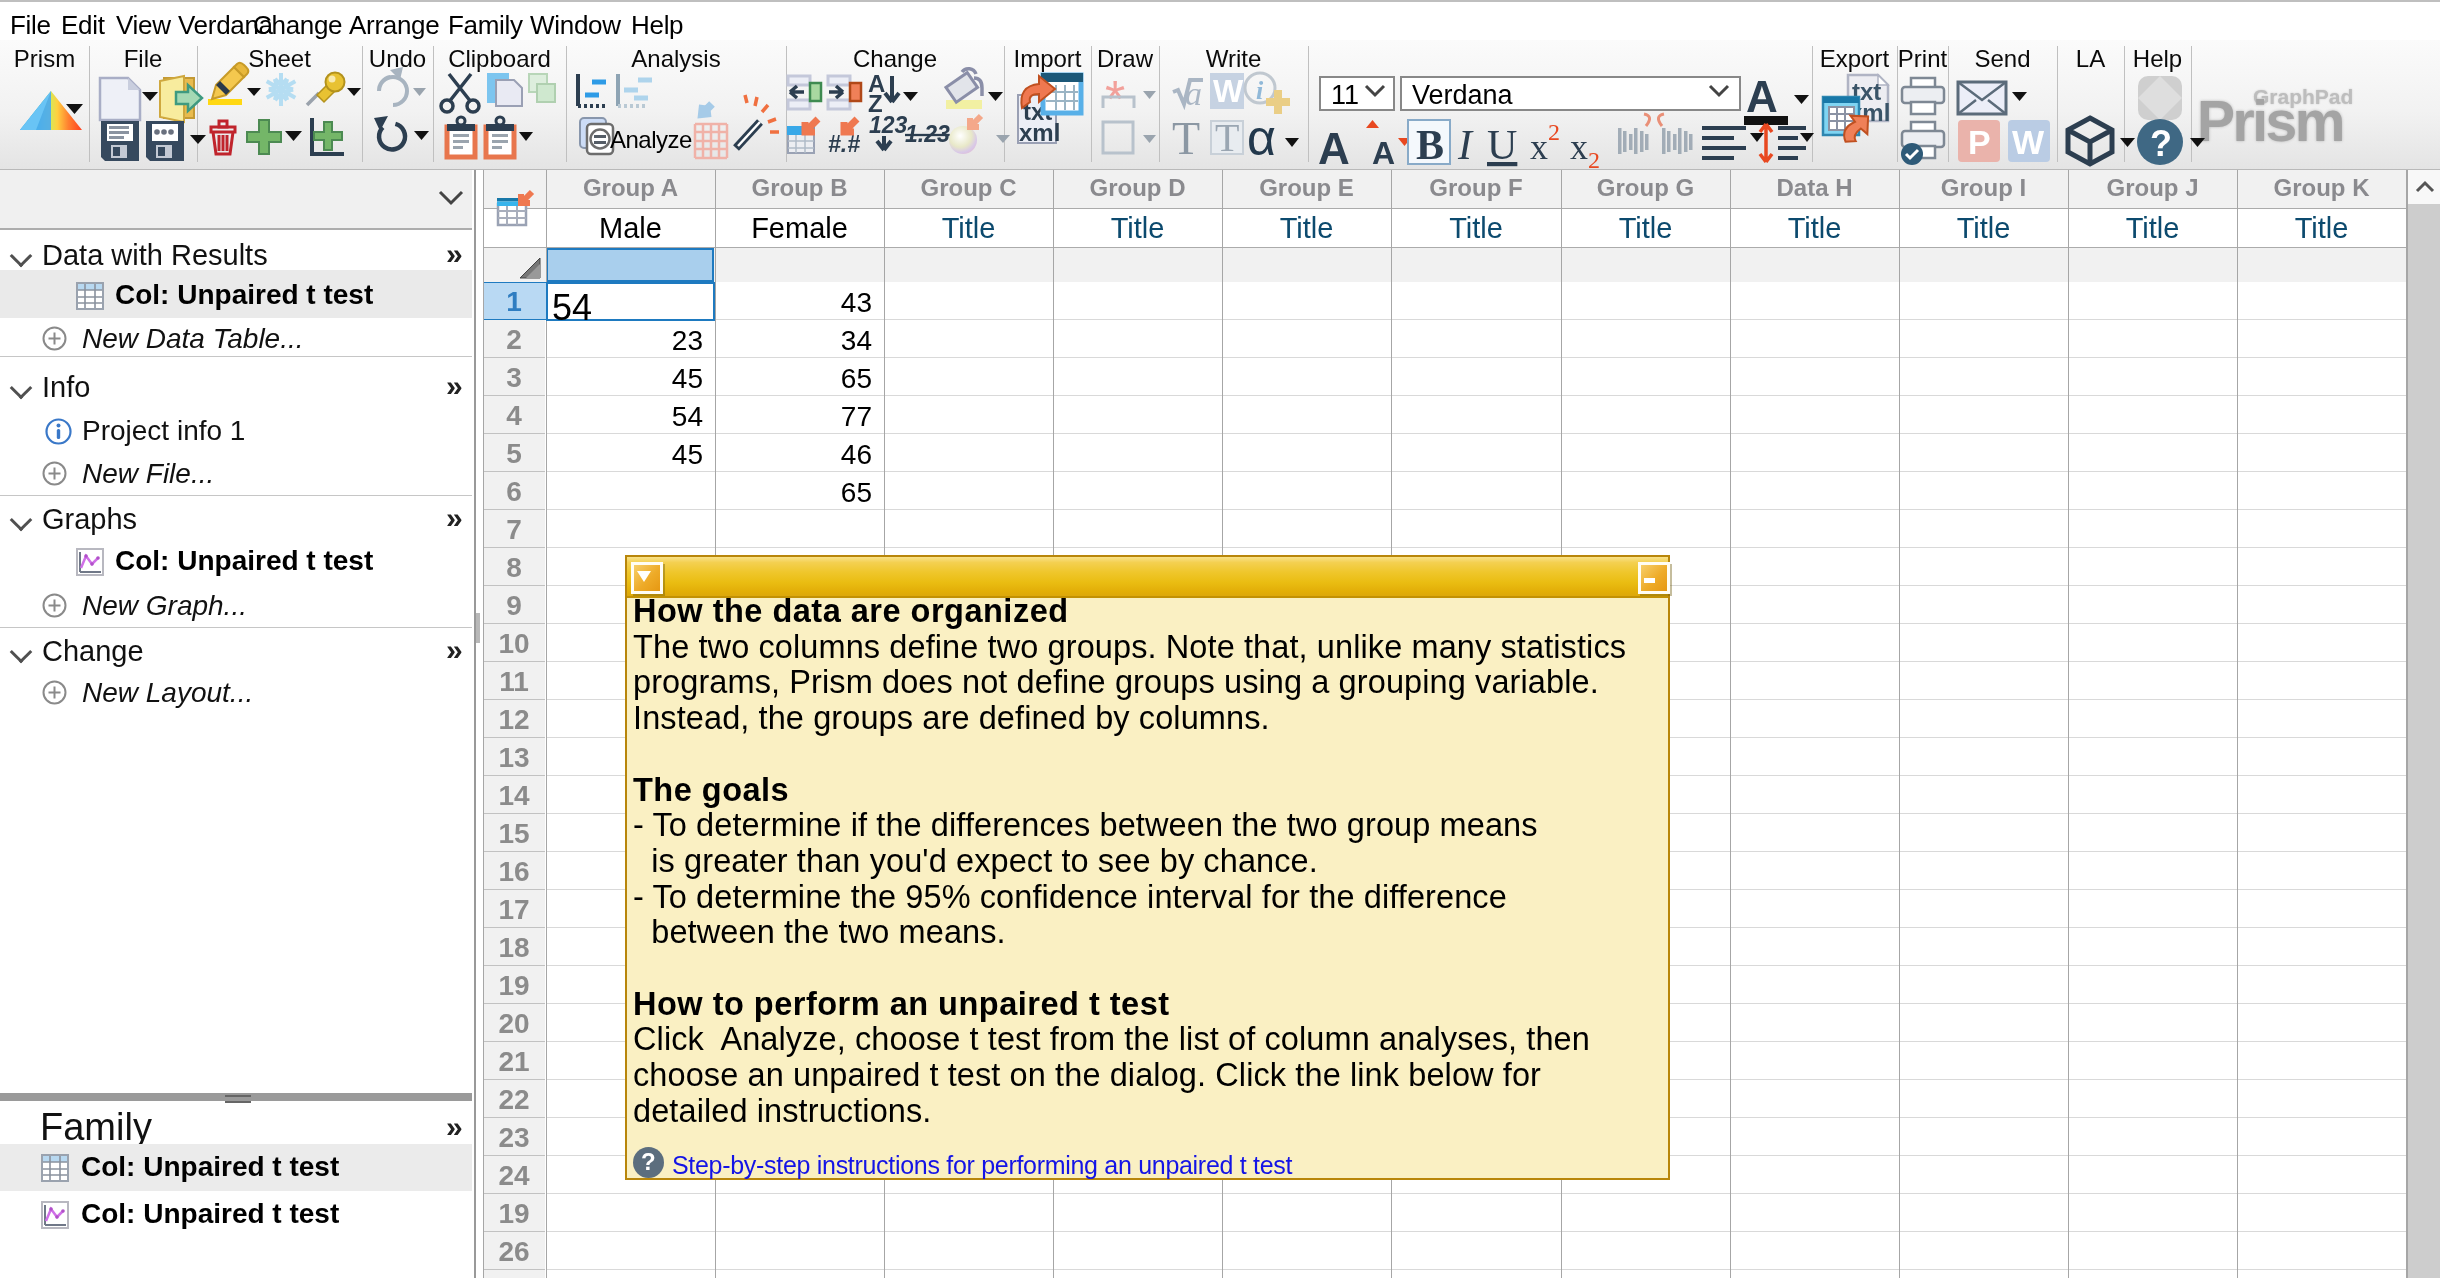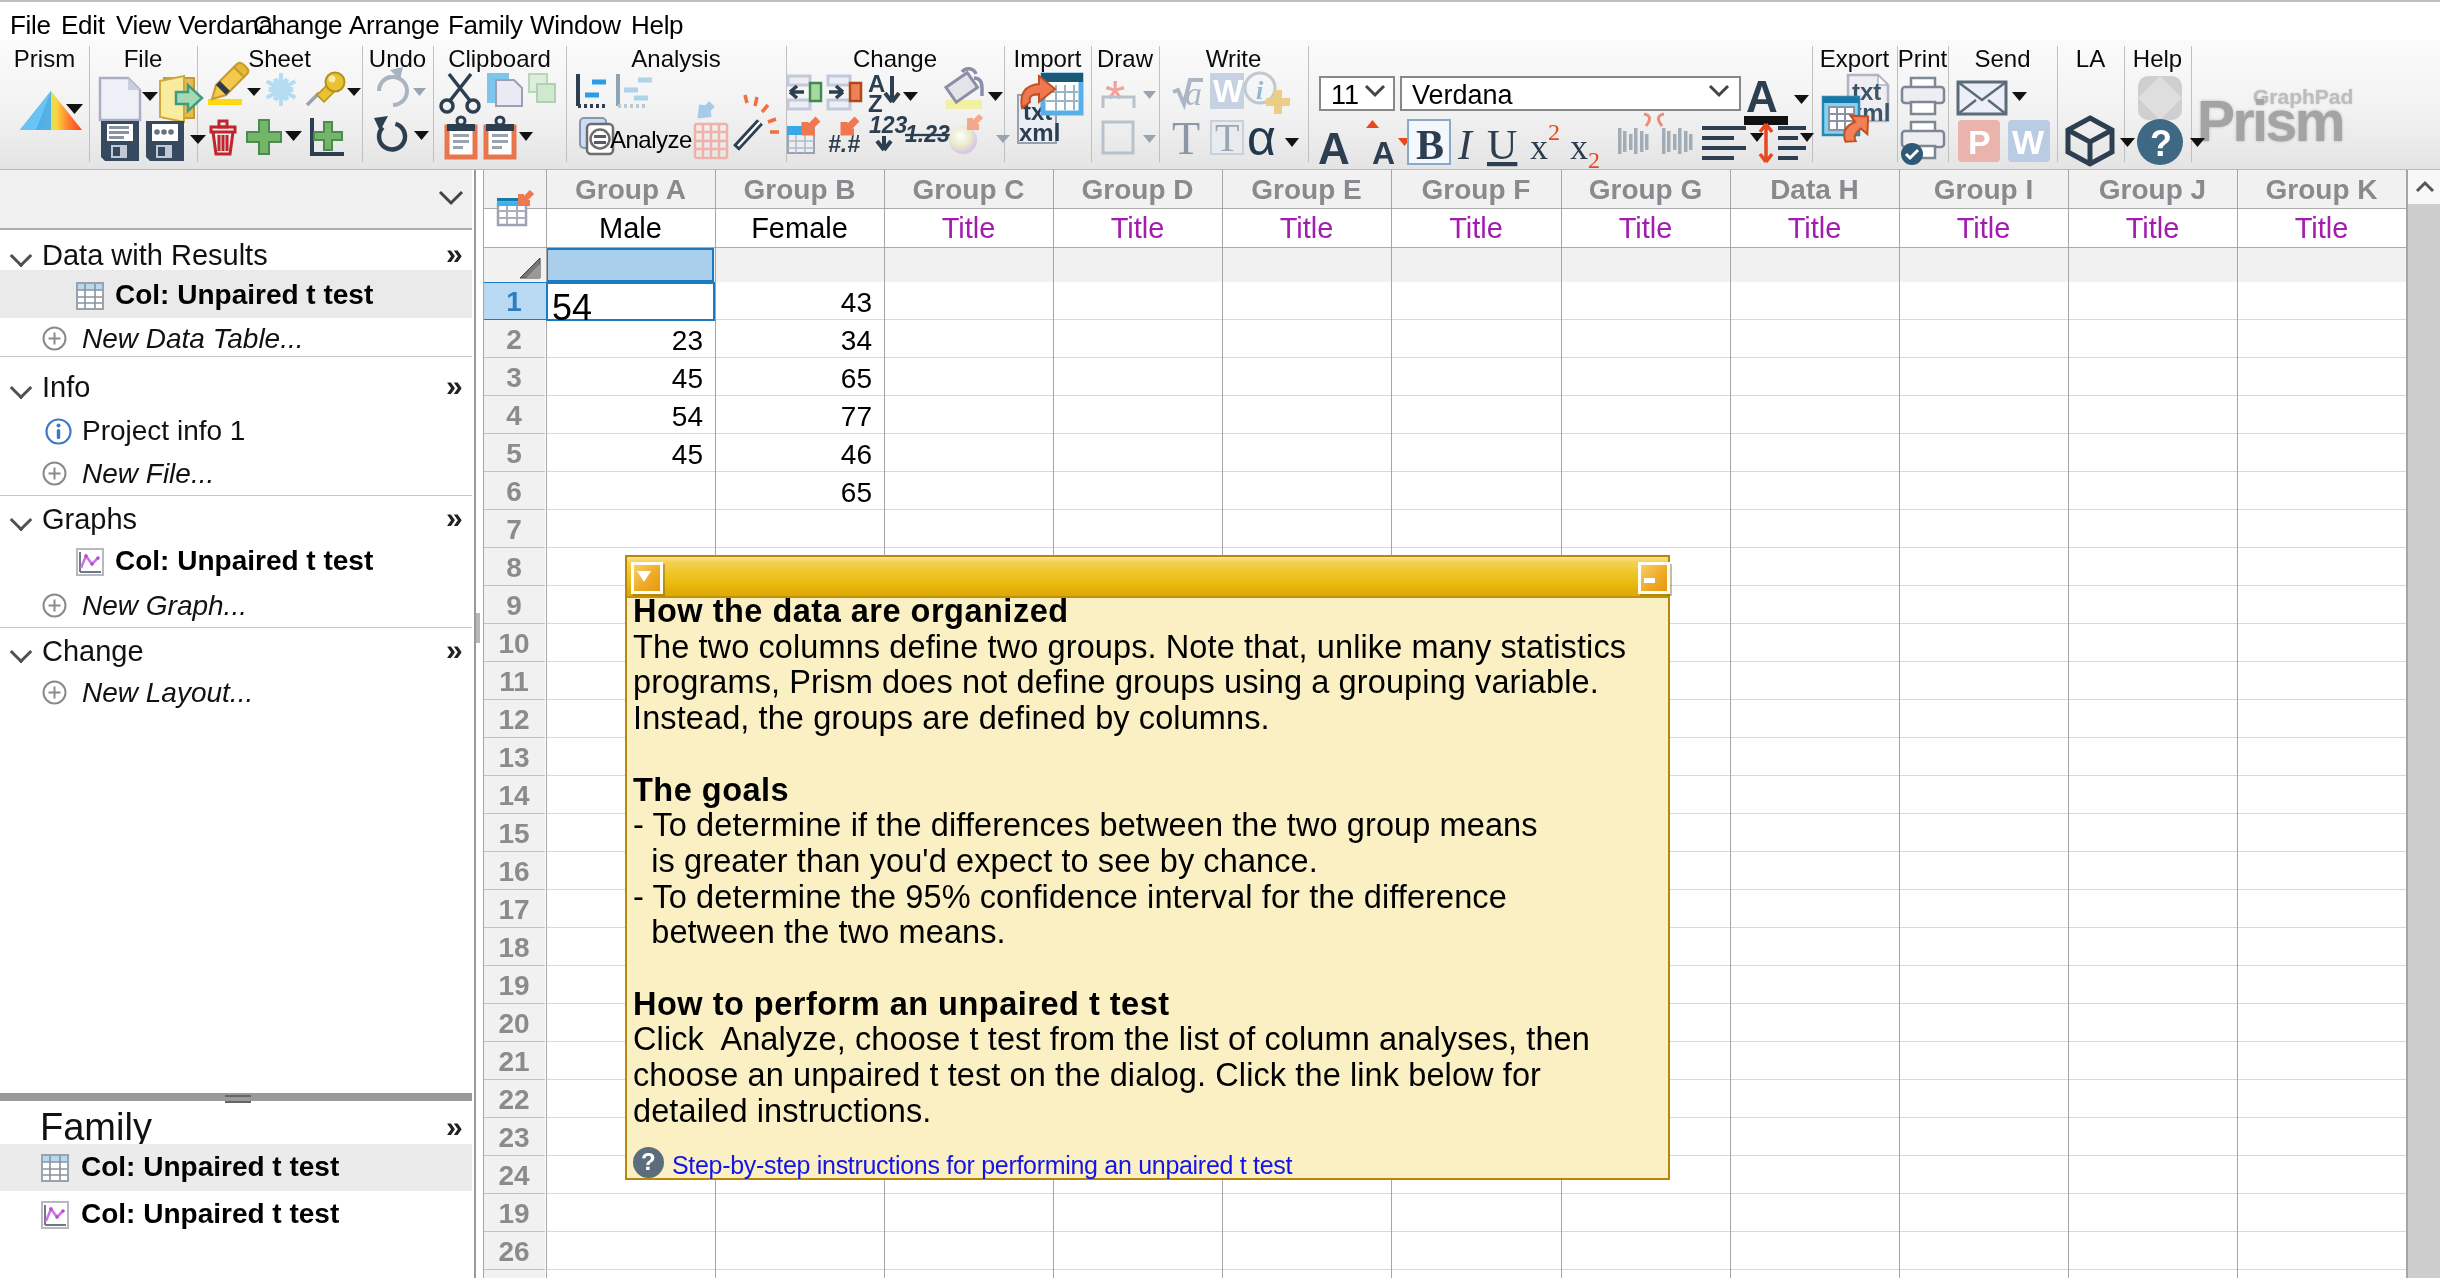--- a/index.html
+++ b/index.html
@@ -27,23 +27,23 @@
 .itemI{position:absolute;font-size:28px;font-style:italic;color:#111;}
 .itemN{position:absolute;font-size:28px;color:#111;}
 .ssep{position:absolute;left:0;width:472px;height:1px;background:#c6c6c6;}
 
 .vline{position:absolute;top:170px;height:1108px;width:1px;background:#a6a6a6;}
 #rowhdr{left:484px;top:282px;width:61px;height:996px;background:#f1f1f1;
 background-image:repeating-linear-gradient(to bottom,transparent 0px,transparent 37px,#c2c2c2 37px,#c2c2c2 38px);}
 #datarows{left:546px;top:282px;width:1860px;height:996px;background:#fff;
 background-image:repeating-linear-gradient(to bottom,transparent 0px,transparent 37px,#d9d9d9 37px,#d9d9d9 38px);}
 .rnum{position:absolute;width:50px;font-size:28px;font-weight:bold;color:#8b8b8b;text-align:center;}
-.gtitle{position:absolute;top:174px;width:169px;font-size:28px;font-weight:bold;color:#8a8a8e;text-align:center;}
+.gtitle{position:absolute;top:174px;width:169px;font-size:24px;font-weight:bold;color:#8a8a8e;text-align:center;}
 .subt{position:absolute;top:212px;width:169px;font-size:29px;color:#000;text-align:center;}
-.titl{position:absolute;top:212px;width:169px;font-size:29px;color:#a21caf;text-align:center;}
+.titl{position:absolute;top:212px;width:169px;font-size:29px;color:#0c4a6e;text-align:center;}
 .dval{position:absolute;width:157px;font-size:28px;color:#000;text-align:right;}
 
 #note{left:625px;top:555px;width:1041px;height:621px;background:#faf0c3;border:2px solid #b8860b;}
 #ntitle{position:absolute;left:0;top:0;width:1041px;height:39px;
 background:linear-gradient(#f9e289 0%,#f4d051 14%,#efc62a 40%,#eabd12 65%,#e2ae08 88%,#dca70b 100%);border-bottom:2px solid #c29104;}
 .nbtn{position:absolute;top:5px;width:26px;height:26px;background:linear-gradient(135deg,#f7cf6a,#eeab28 55%,#e69812);
 border:3px solid #fffdf4;box-shadow:2px 2px 0 rgba(110,90,10,.4);}
 #nbody{position:absolute;left:6px;top:37px;font-size:32.5px;line-height:35.7px;color:#000;white-space:pre;letter-spacing:0.1px;}
 #nbody b{font-weight:bold;letter-spacing:0.5px;}
 .qcirc{position:absolute;left:6px;top:590px;width:31px;height:31px;border-radius:16px;background:#5c6e7e;}

